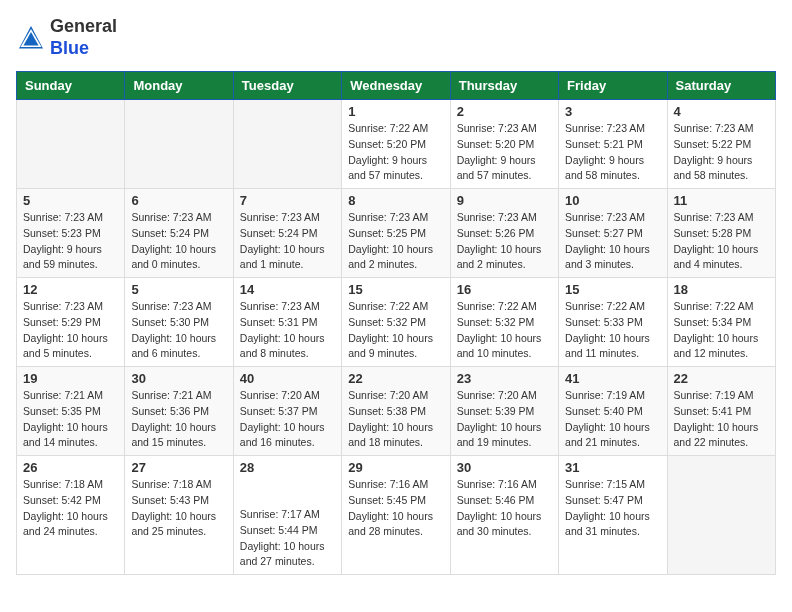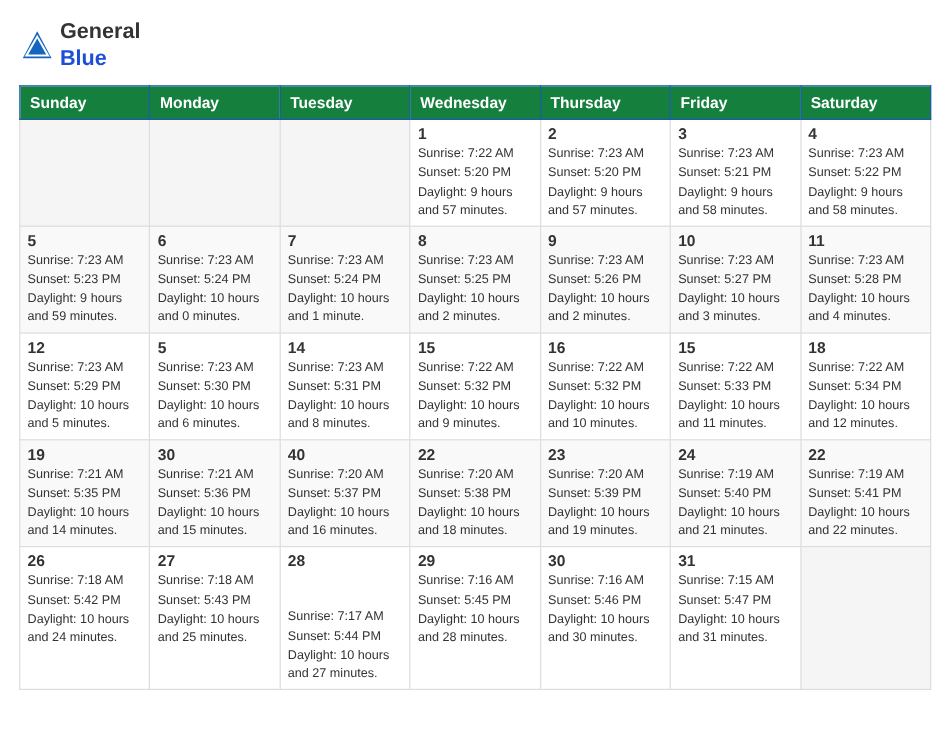--- a/index.html
+++ b/index.html
@@ -287,21 +287,21 @@
 and 18 minutes.</div>
         </td>
         <td>
           <span class="day-number">23</span>
           <div class="day-info" style="white-space: pre-line;">Sunrise: 7:20 AM
 Sunset: 5:39 PM
 Daylight: 10 hours
 and 19 minutes.</div>
         </td>
         <td>
-          <span class="day-number">24</span>
+          <span class="day-number">41</span>
           <div class="day-info" style="white-space: pre-line;">Sunrise: 7:19 AM
 Sunset: 5:40 PM
 Daylight: 10 hours
 and 21 minutes.</div>
         </td>
         <td>
           <span class="day-number">22</span>
           <div class="day-info" style="white-space: pre-line;">Sunrise: 7:19 AM
 Sunset: 5:41 PM
 Daylight: 10 hours

